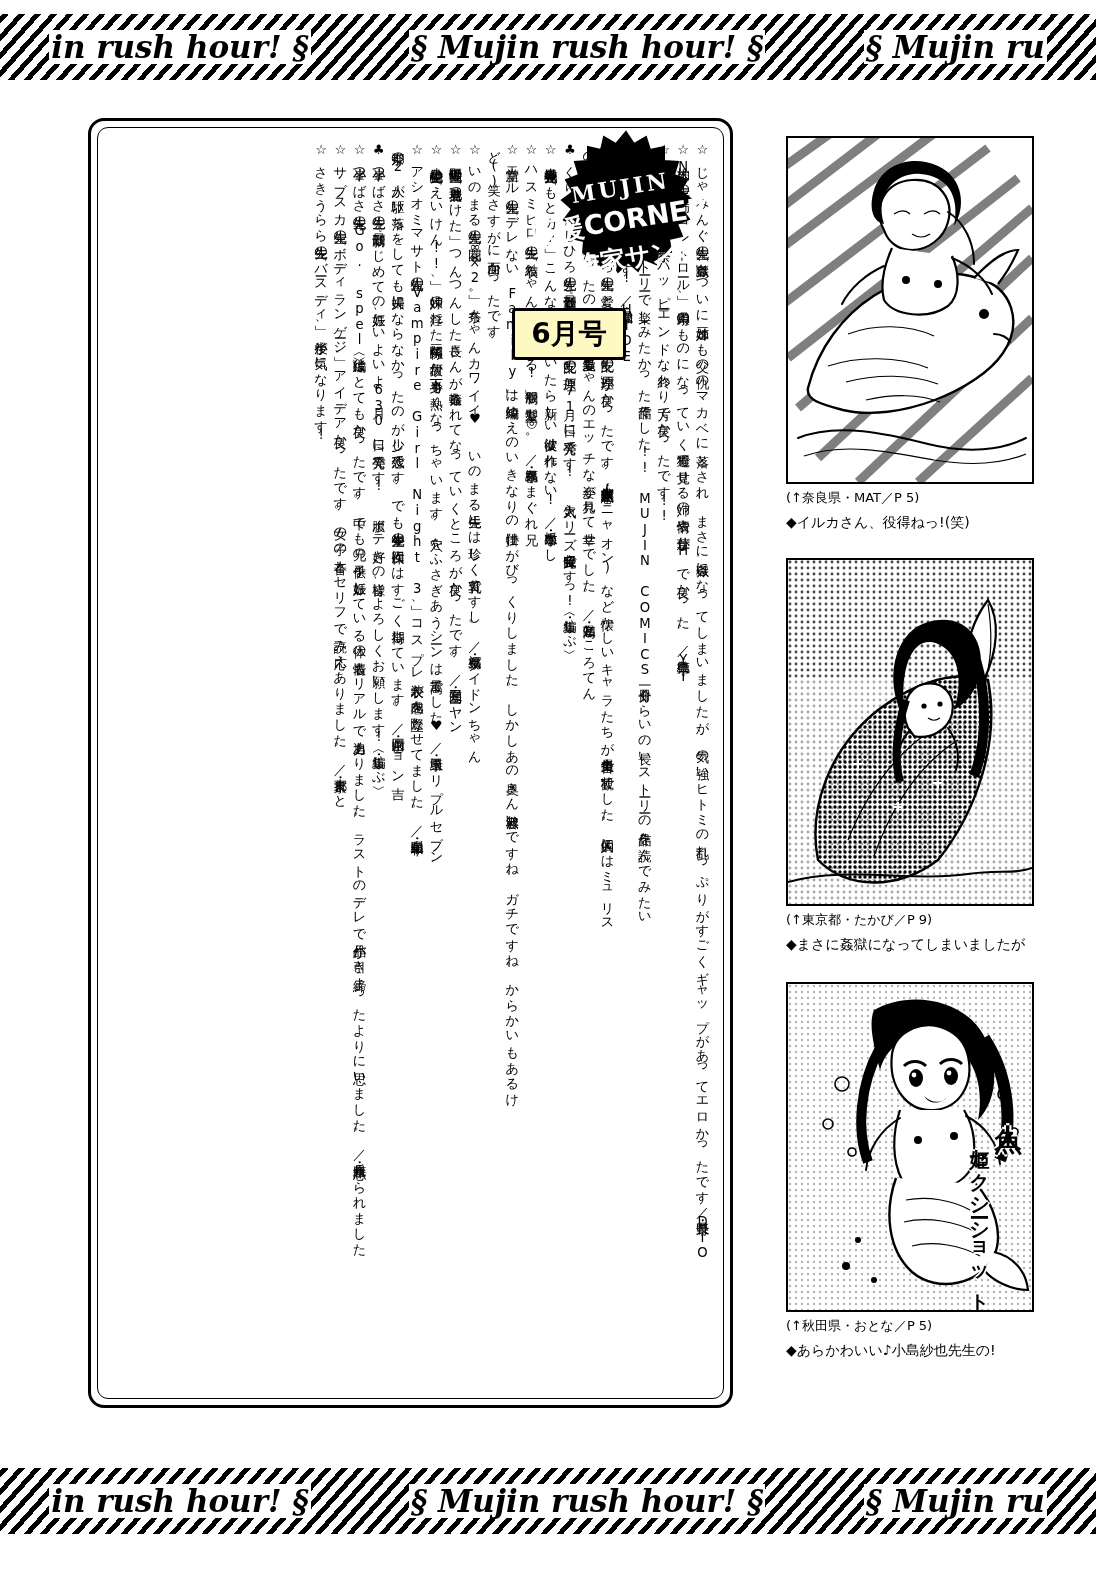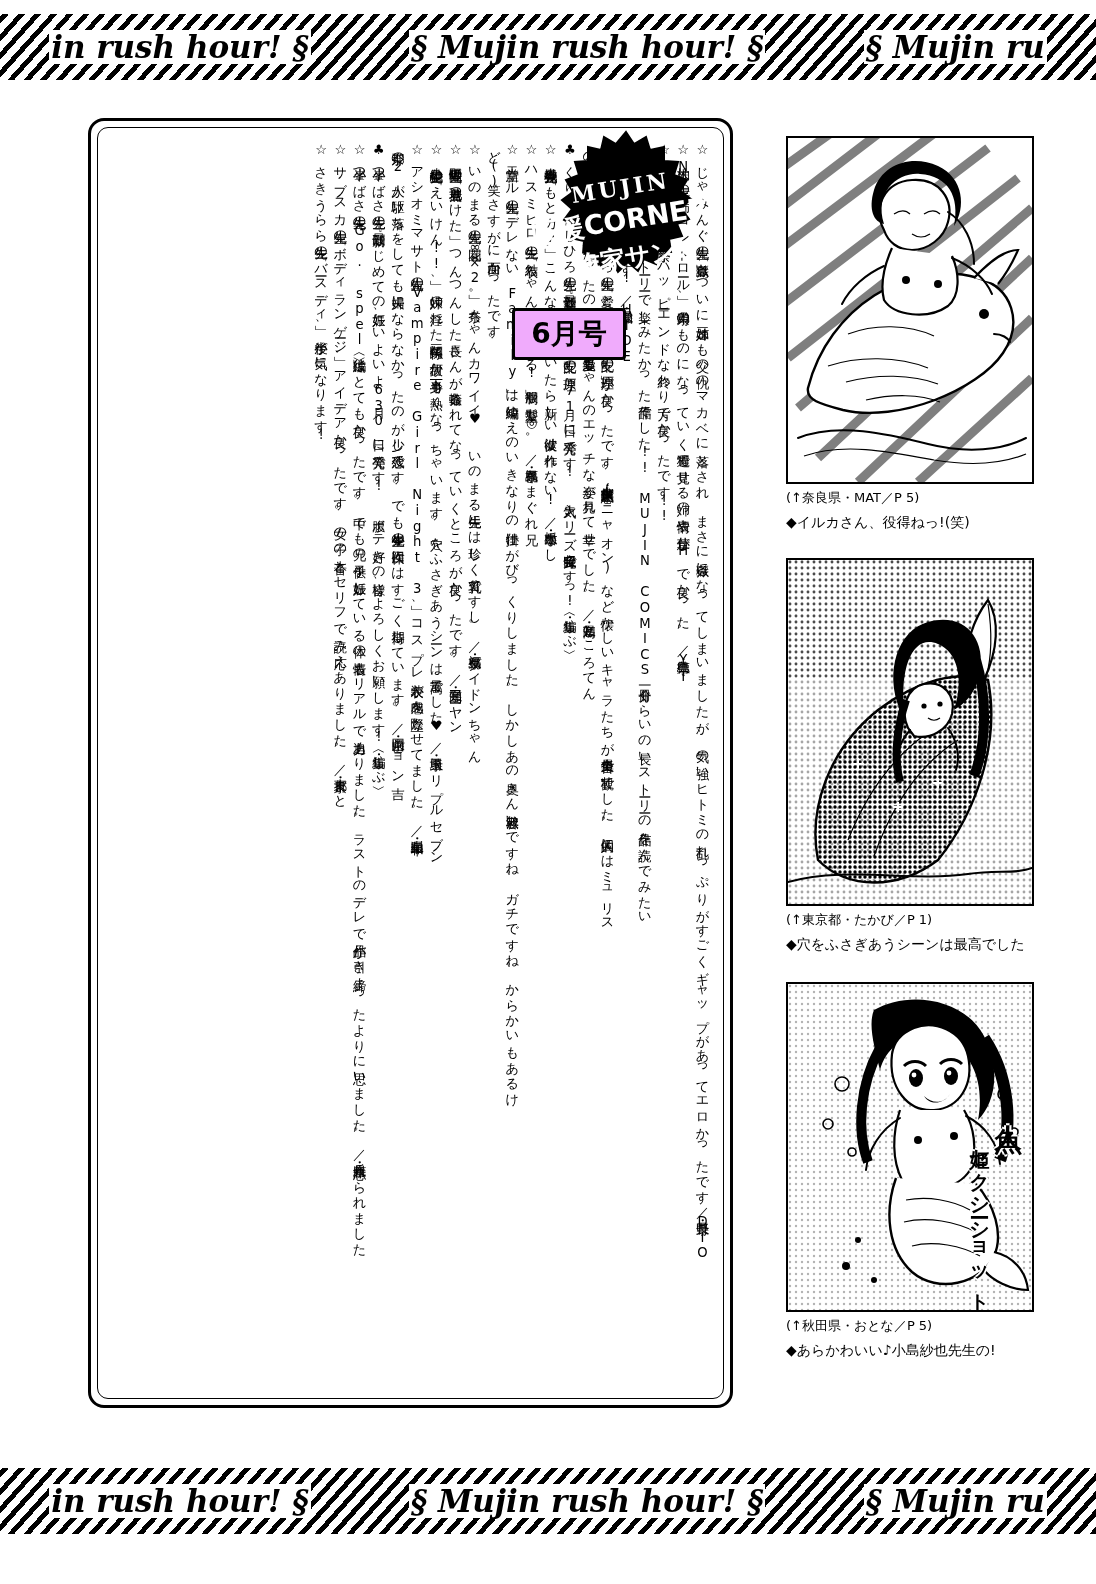--- a/index.html
+++ b/index.html
@@ -150,21 +150,21 @@
     margin-top: 3px;
   }
   .issue-tag {
     position: absolute;
     left: 512px;
     top: 308px;
     width: 108px;
     height: 46px;
     border: 3px solid #000;
     border-radius: 4px;
-    background: #f0abfc;
+    background: #fef9c3;
     display: flex;
     align-items: center;
     justify-content: center;
     font-family: "DejaVu Sans", sans-serif;
     font-weight: bold;
     font-size: 28px;
     z-index: 6;
   }
 
   
@@ -349,22 +349,22 @@
       <path d="M160,168 C170,182 172,198 168,210" class="ink"></path>
 
       <g stroke="#fff" stroke-width="2">
         <path d="M70,210 l0,-12 M64,204 l12,0"></path>
         <path d="M110,252 l0,-10 M105,247 l10,0"></path>
         <path d="M150,228 l0,-10 M145,223 l10,0"></path>
       </g>
       <path d="M0,322 C60,306 120,322 180,314 C210,310 230,314 244,308" class="ink"></path>
     </svg>
   </div>
-  <div class="cap">(↑東京都・たかび／P 1)</div>
-  <div class="cap cap2">◆穴をふさぎあうシーンは最高でした</div>
+  <div class="cap">(↑東京都・たかび／P 9)</div>
+  <div class="cap cap2">◆まさに姦獄になってしまいましたが</div>
 </div>
 
 <div class="panel p3">
   <div class="art">
     <svg width="244" height="326" viewBox="0 0 244 326" aria-hidden="true">
       <rect x="0" y="0" width="244" height="326" fill="#fff"></rect>
       <defs>
         <pattern id="dots4" width="6" height="6" patternUnits="userSpaceOnUse">
           <circle cx="2" cy="2" r="1.2" fill="#000"></circle>
         </pattern>

